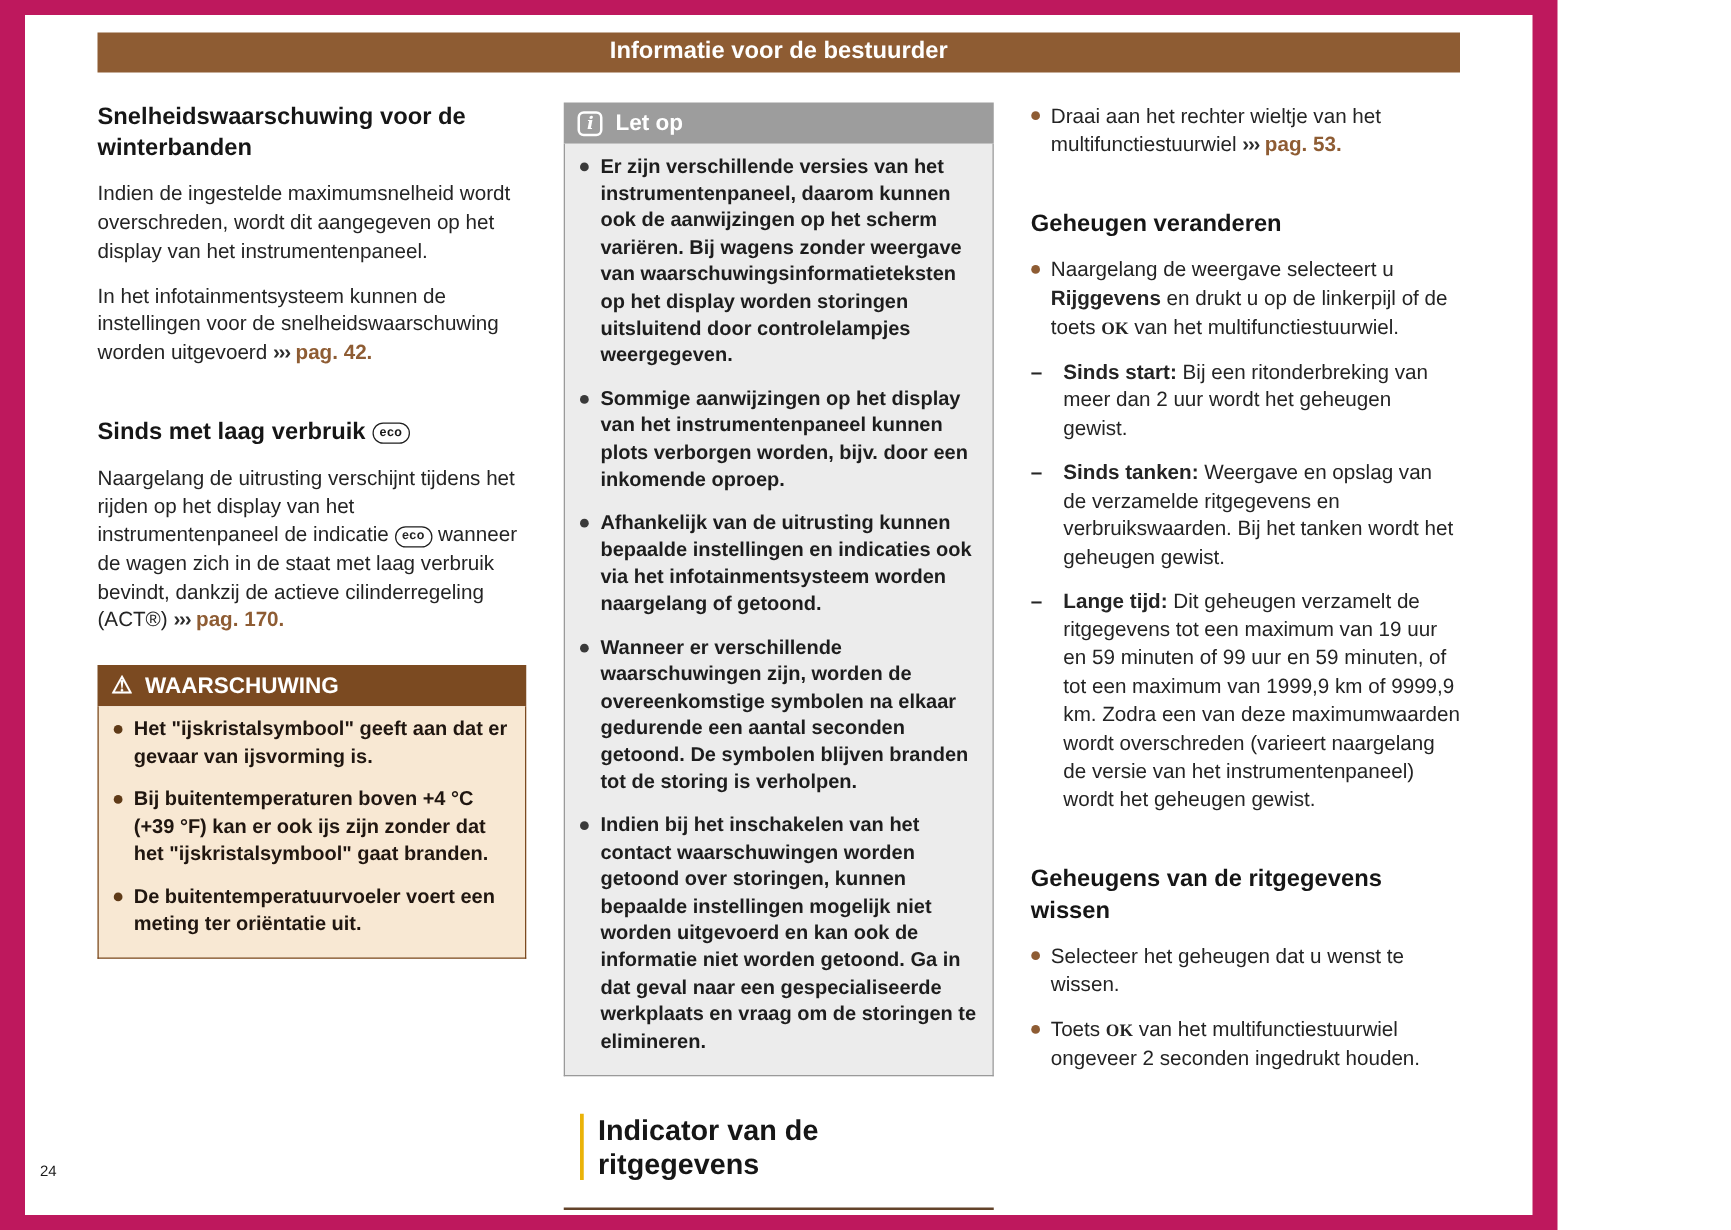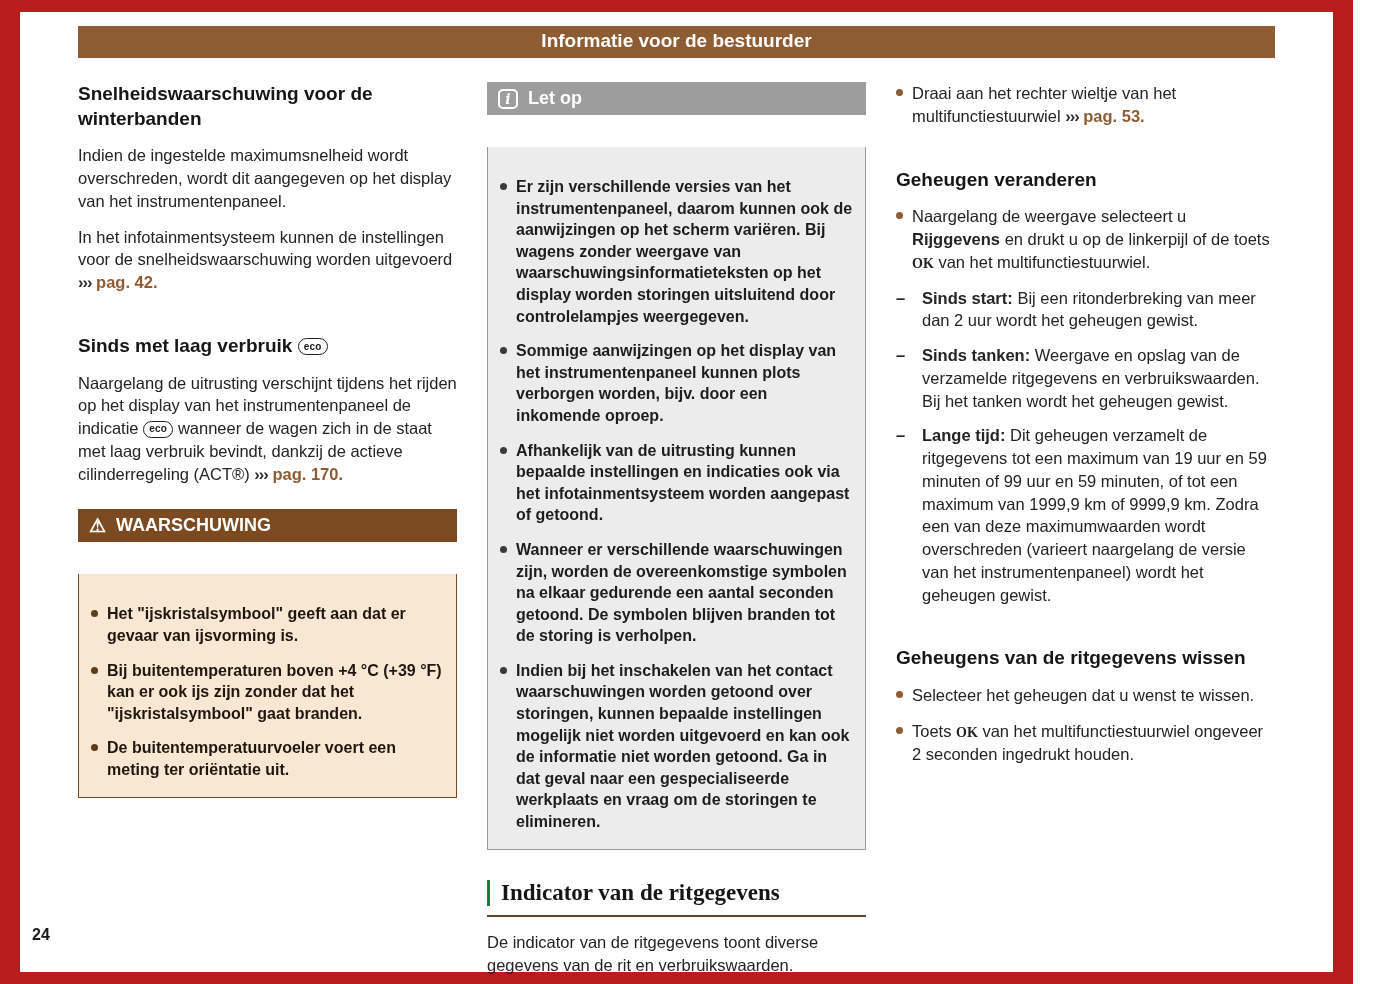--- a/index.html
+++ b/index.html
@@ -1,20 +1,20 @@
 <!DOCTYPE html>
 <html lang="nl"><head>
 <meta charset="utf-8">
 <style>
   * { box-sizing: border-box; }
   html,body { margin:0; padding:0; }
   .canvas {
     position: relative;
-    width: 1353px; height: 984px;
-    background: #b91c1c;
+    width: 1246px; height: 984px;
+    background: #be185d;
     font-family: "Liberation Sans", sans-serif;
     overflow: hidden;
   }
   .sheet {
     position: absolute; left: 20px; top: 12px; right: 20px; bottom: 12px;
     background: #ffffff;
   }
   .band {
     margin: 14px 58px 0;
     background: #8e5c33;
@@ -53,49 +53,48 @@
   .warn-ic { font-size: 19px; line-height: 1; }
   .info-ic {
     display: inline-flex; align-items: center; justify-content: center;
     width: 20px; height: 20px;
     border: 2px solid #fff; border-radius: 5px;
     font-family: "DejaVu Serif", serif; font-style: italic;
     font-size: 14px; font-weight: bold; line-height: 1;
   }
   .box-body {
     border: 1px solid; border-top: none;
-    padding: 29px 12px 3px;
+    padding: 8px 12px 3px;
     font-weight: bold; font-size: 16px; line-height: 1.35;
     hyphens: auto;
-    margin-top: 32px;
   }
   .warn-body { border-color: #7b4a21; background: #f8e8d3; color: #201610; }
   .note-body { border-color: #9a9a9a; background: #ececec; color: #1d1d1d; }
   .bp { margin: 0 0 12px; }
 
   .li { display: flex; gap: 9px; margin: 0 0 13px; font-size: 16.5px; line-height: 1.38; hyphens: auto; }
   .box-body .li { font-size: 16px; line-height: 1.35; }
   .dot { flex: none; width: 7px; height: 7px; border-radius: 50%; margin-top: 7px; background: #8e5c33; }
   .warn-body .dot { background: #5f3a17; }
   .note-body .dot { background: #3a3a3a; }
   .li-t { min-width: 0; }
 
   .dash-item { display: flex; gap: 8px; margin: 0 0 12px; font-size: 16.5px; line-height: 1.38; hyphens: auto; }
   .dash-g { flex: none; width: 18px; font-weight: bold; }
 
   .key { font-family: Liberation Serif, serif; font-size: 14px; font-weight: bold; }
   .bld { font-weight: bold; }
 
   .section-wrap { margin: 30px 0 14px; border-bottom: 2px solid #63432a; padding-bottom: 9px; }
   .section-title {
-    margin: 0; font-size: 23px; font-weight: bold; color: #161616;
-    border-left: 3px solid #15803d; padding-left: 11px; line-height: 1.15; font-family: Liberation Serif, serif;
-  }
-
-  .pagenum { position: absolute; left: 12px; bottom: 28px; font-weight: bold; font-size: 16px; color: #1a1a1a; }
+    margin: 13px; font-size: 23px; font-weight: bold; color: #161616;
+    border-left: 3px solid #eab308; padding-left: 11px; line-height: 1.15;
+  }
+
+  .pagenum { position: absolute; left: 12px; bottom: 28px; font-weight: normal; font-size: 12px; color: #1a1a1a; }
 </style>
 </head>
 <body>
 
 <div class="canvas">
   <div class="sheet">
 
     <header class="band">
       <span>Informatie voor de bestuurder</span>
     </header>
@@ -155,21 +154,21 @@
             <div class="li">
               <span class="dot"></span>
               <span class="li-t">Er zijn verschillende versies van het instrumentenpaneel, daarom kunnen ook de aanwijzingen op het scherm variëren. Bij wagens zonder weergave van waarschuwingsinformatieteksten op het display worden storingen uitsluitend door controlelampjes weergegeven.</span>
             </div>
             <div class="li">
               <span class="dot"></span>
               <span class="li-t">Sommige aanwijzingen op het display van het instrumentenpaneel kunnen plots verborgen worden, bijv. door een inkomende oproep.</span>
             </div>
             <div class="li">
               <span class="dot"></span>
-              <span class="li-t">Afhankelijk van de uitrusting kunnen bepaalde instellingen en indicaties ook via het infotainmentsysteem worden aangepast of getoond.</span>
+              <span class="li-t">Afhankelijk van de uitrusting kunnen bepaalde instellingen en indicaties ook via het infotainmentsysteem worden naargelang of getoond.</span>
             </div>
             <div class="li">
               <span class="dot"></span>
               <span class="li-t">Wanneer er verschillende waarschuwingen zijn, worden de overeenkomstige symbolen na elkaar gedurende een aantal seconden getoond. De symbolen blijven branden tot de storing is verholpen.</span>
             </div>
             <div class="li">
               <span class="dot"></span>
               <span class="li-t">Indien bij het inschakelen van het contact waarschuwingen worden getoond over storingen, kunnen bepaalde instellingen mogelijk niet worden uitgevoerd en kan ook de informatie niet worden getoond. Ga in dat geval naar een gespecialiseerde werkplaats en vraag om de storingen te elimineren.</span>
             </div>
           </div>

